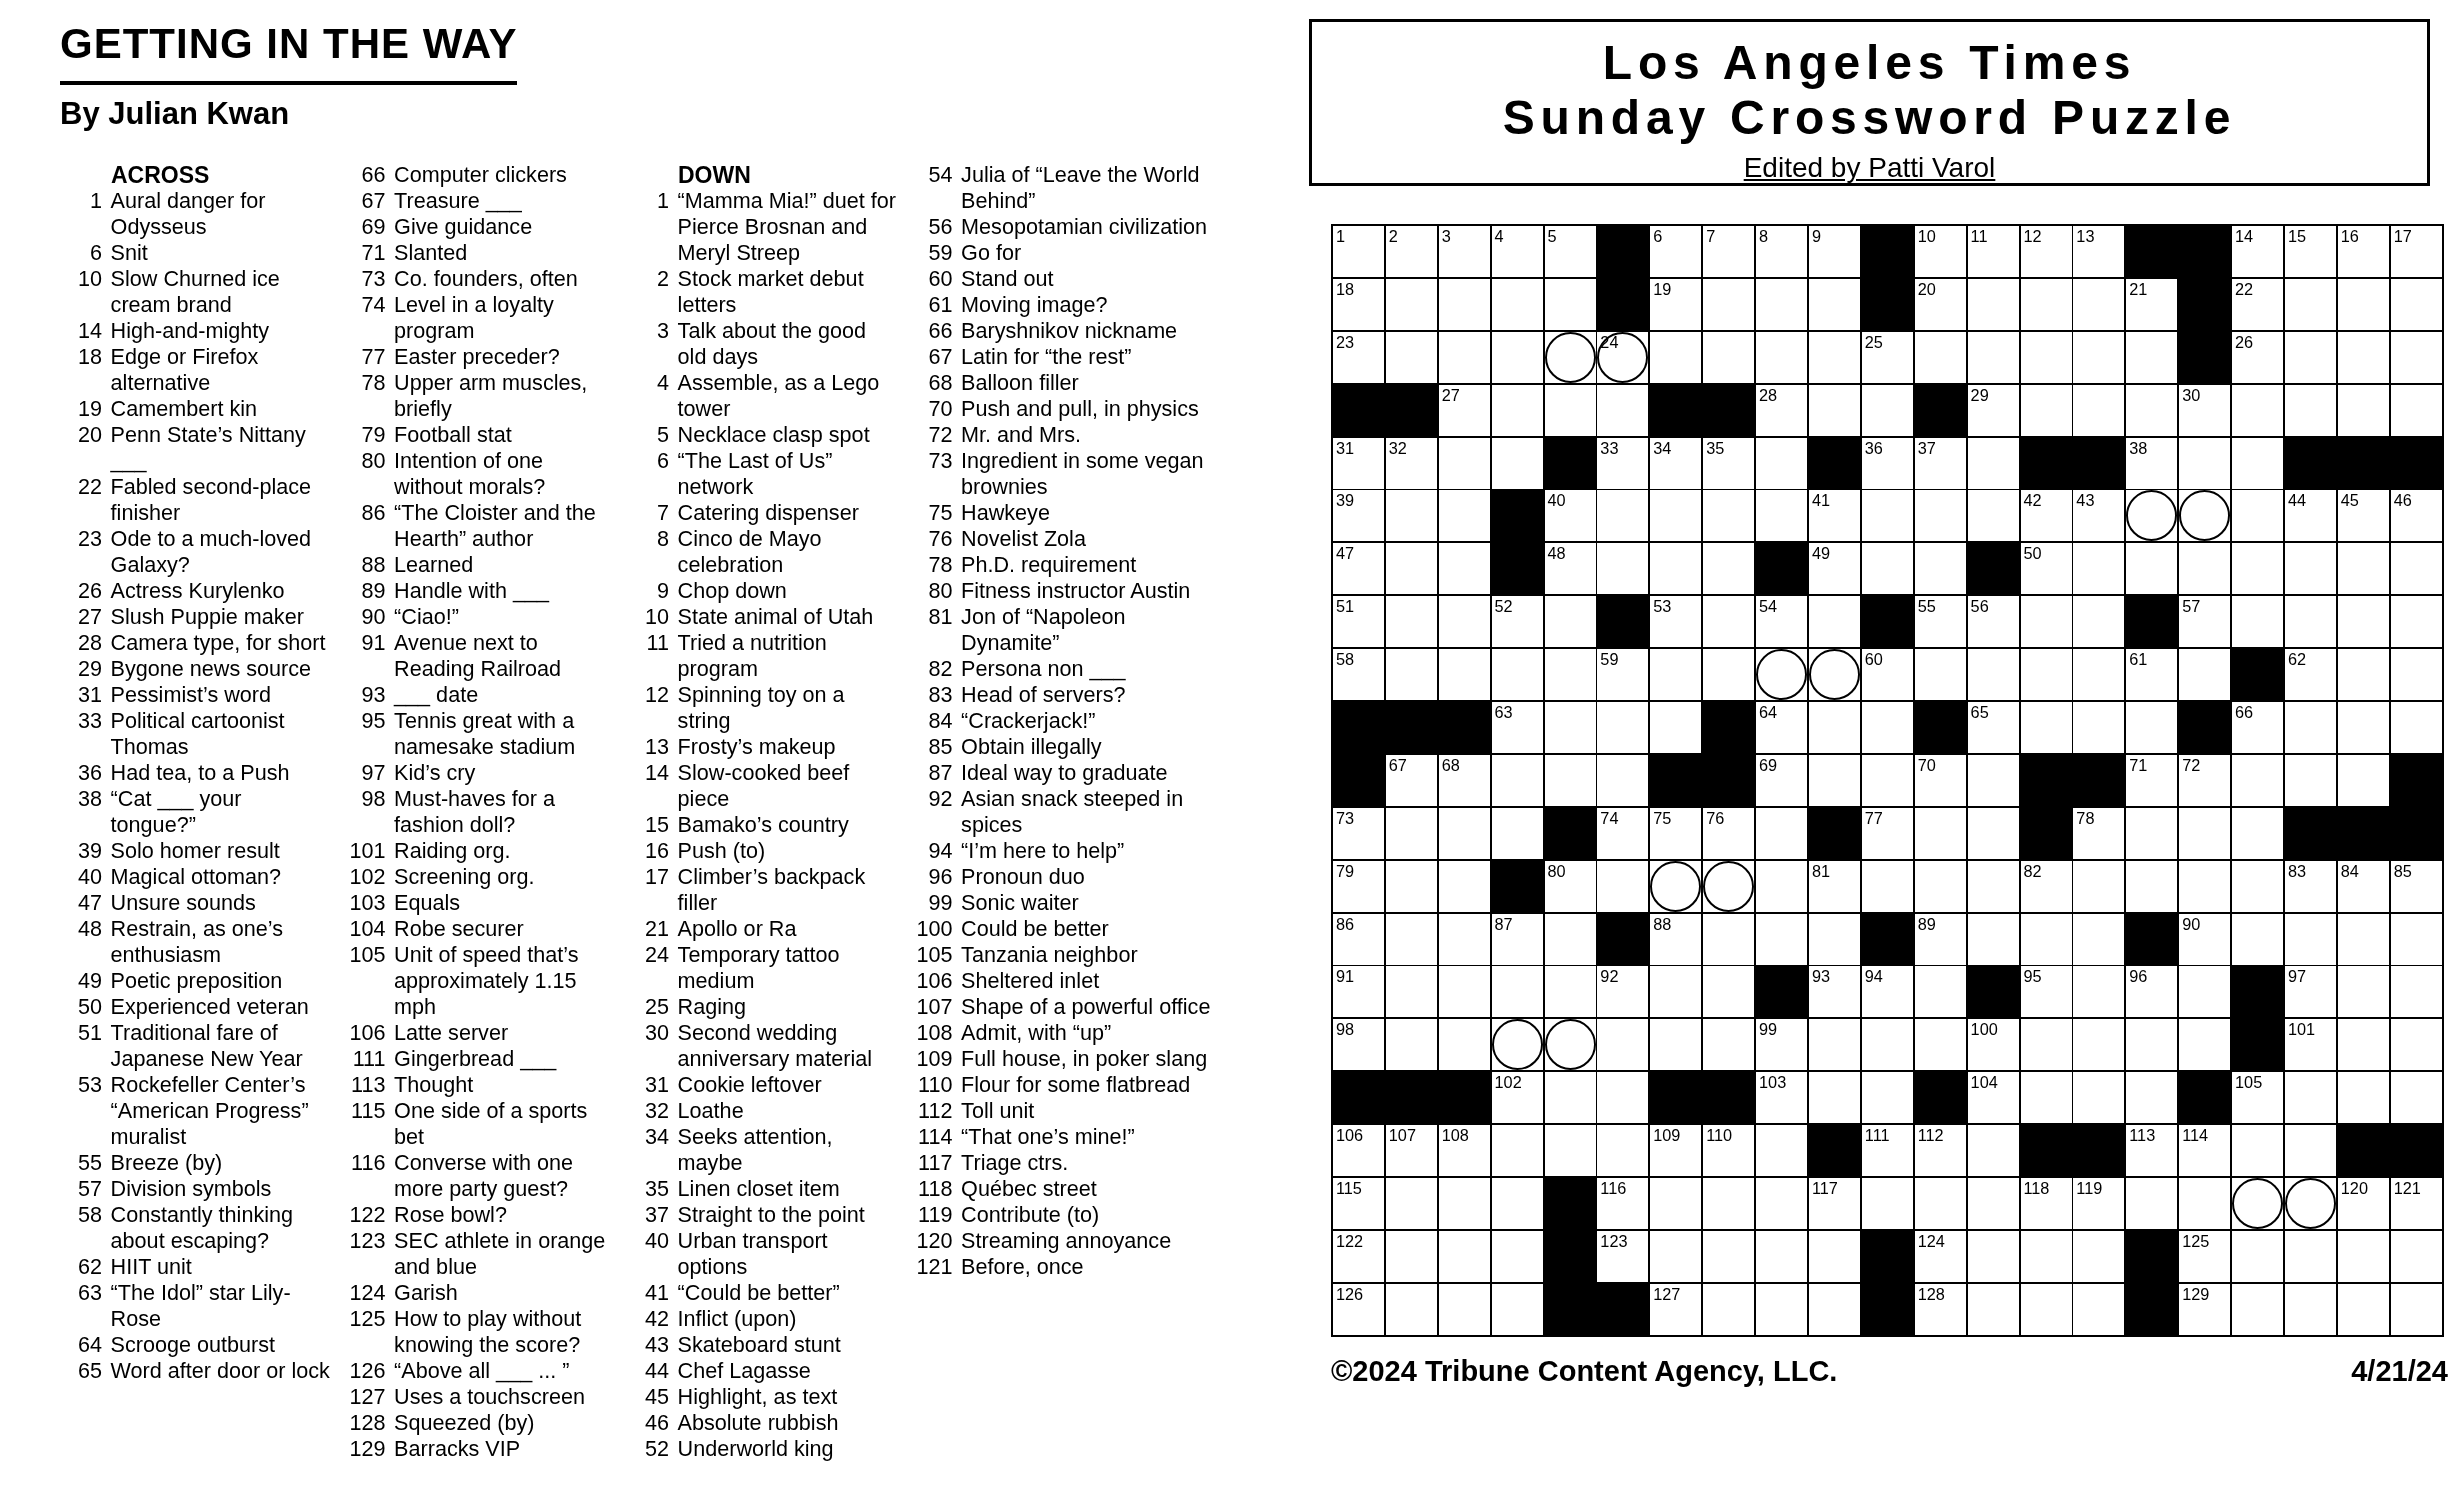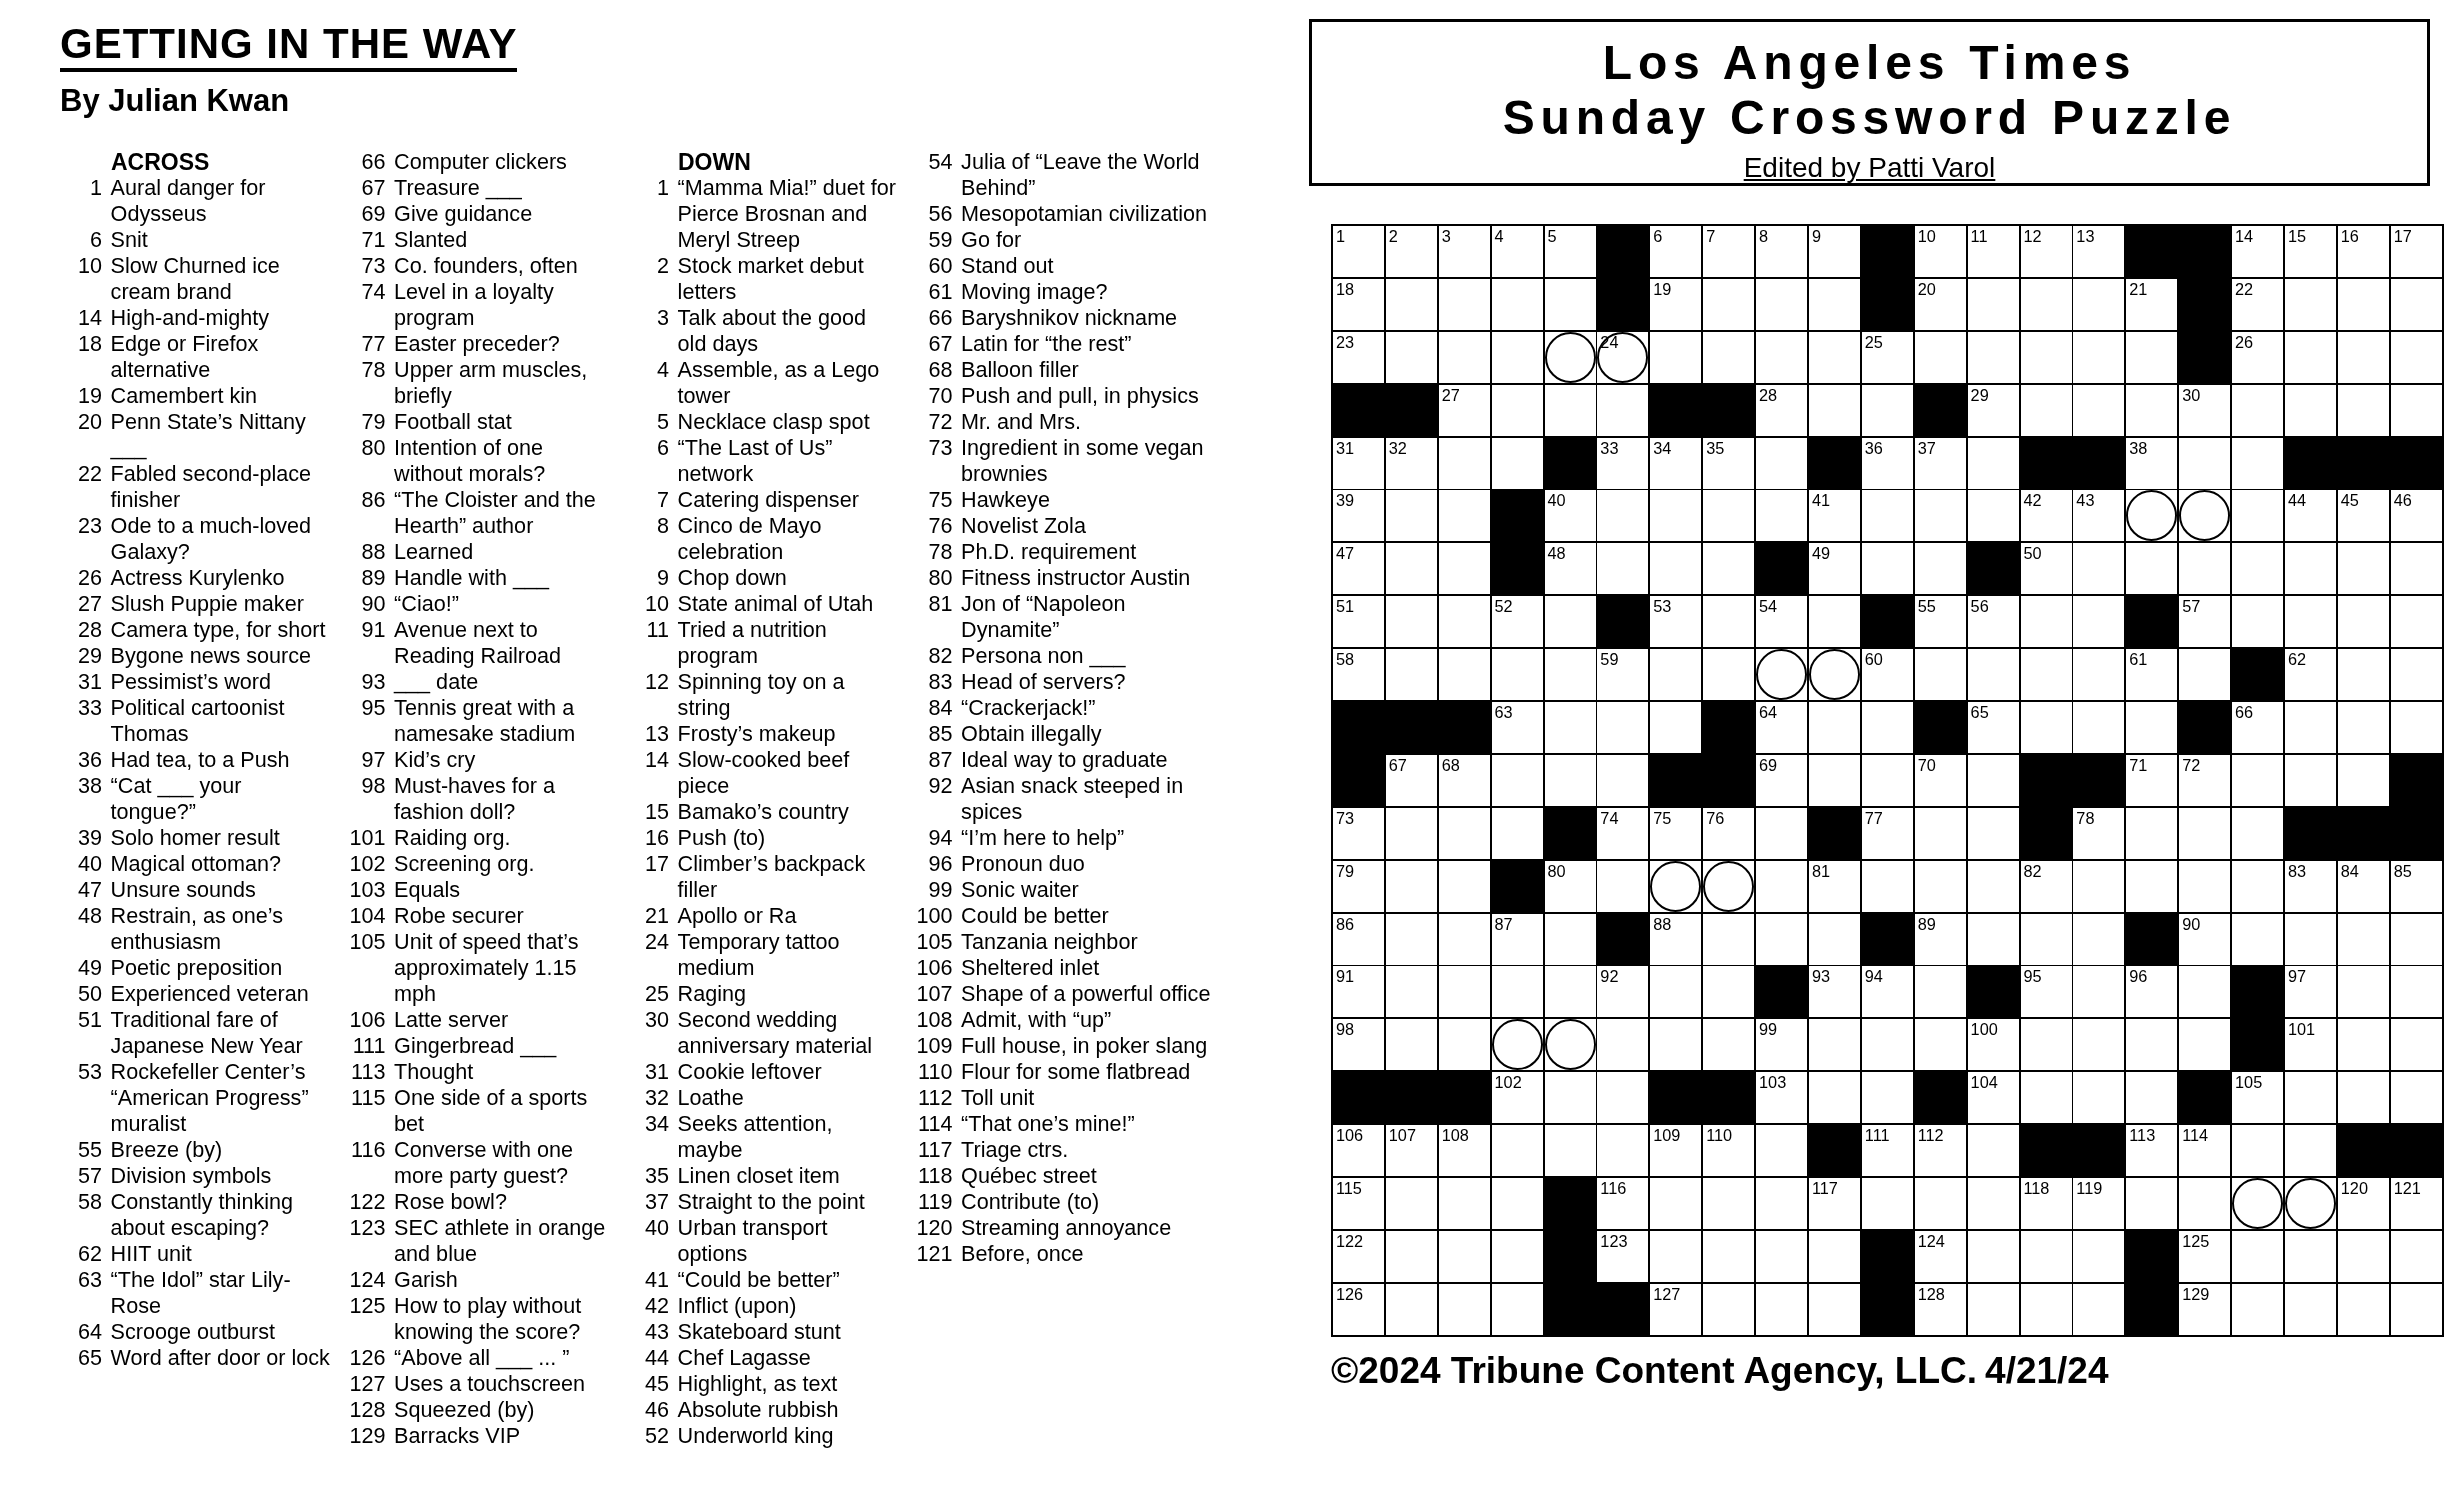--- a/index.html
+++ b/index.html
@@ -6,21 +6,21 @@
   body{
     width:2459px;height:1497px;
     background:#ffffff;color:#000;
     font-family:"Liberation Sans", sans-serif;
     position:relative;overflow:hidden;
   }
   
   .left-pane{position:absolute;left:60px;top:21px;width:1201px;}
   .puzzle-title{
     display:inline-block;font-size:42px;font-weight:bold;letter-spacing:1px;
-    border-bottom:4.8px solid #000;padding-bottom:1px;line-height:46px;
+    border-bottom:4.8px solid #000;padding-bottom:14px;line-height:46px;
   }
   .byline{font-size:31px;font-weight:bold;margin-top:11.5px;line-height:33px;}
   .clue-cols{display:flex;margin-top:32px;}
   .clue-col{width:271px;margin-right:12.5px;flex:none;}
   .clue-col:last-child{width:306px;margin-right:0;}
   .clue-header{font-size:23px;font-weight:bold;line-height:26px;padding-left:51px;}
   .clue{display:flex;font-size:21.6px;line-height:26px;}
   .clue .cn{flex:none;width:42px;text-align:right;padding-right:8.6px;}
   .clue .ct{flex:1;}
   
@@ -38,22 +38,22 @@
   }
   .cell{background:#fff;position:relative;}
   .cell.black{background:#000;}
   .cell .n{position:absolute;top:1px;left:2.9px;font-size:16.3px;line-height:18px;}
   .cell .circle{
     position:absolute;inset:0;border:2.9px solid #000;border-radius:50%;
     box-sizing:border-box;
   }
   .grid-footer{
     position:absolute;left:1331px;top:1353px;width:1117px;
-    display:flex;justify-content:flex-start;align-items:flex-start;
-    font-size:37px;font-weight:bold;line-height:36px;gap:8px;
+    display:flex;justify-content:space-between;align-items:flex-start;
+    font-size:29px;font-weight:bold;line-height:36px;
   }
 </style>
 </head>
 <body>
 
 <div class="left-pane">
   <div class="puzzle-title">GETTING IN THE WAY</div>
   <div class="byline">By Julian Kwan</div>
   <div class="clue-cols">
       <div class="clue-col">

